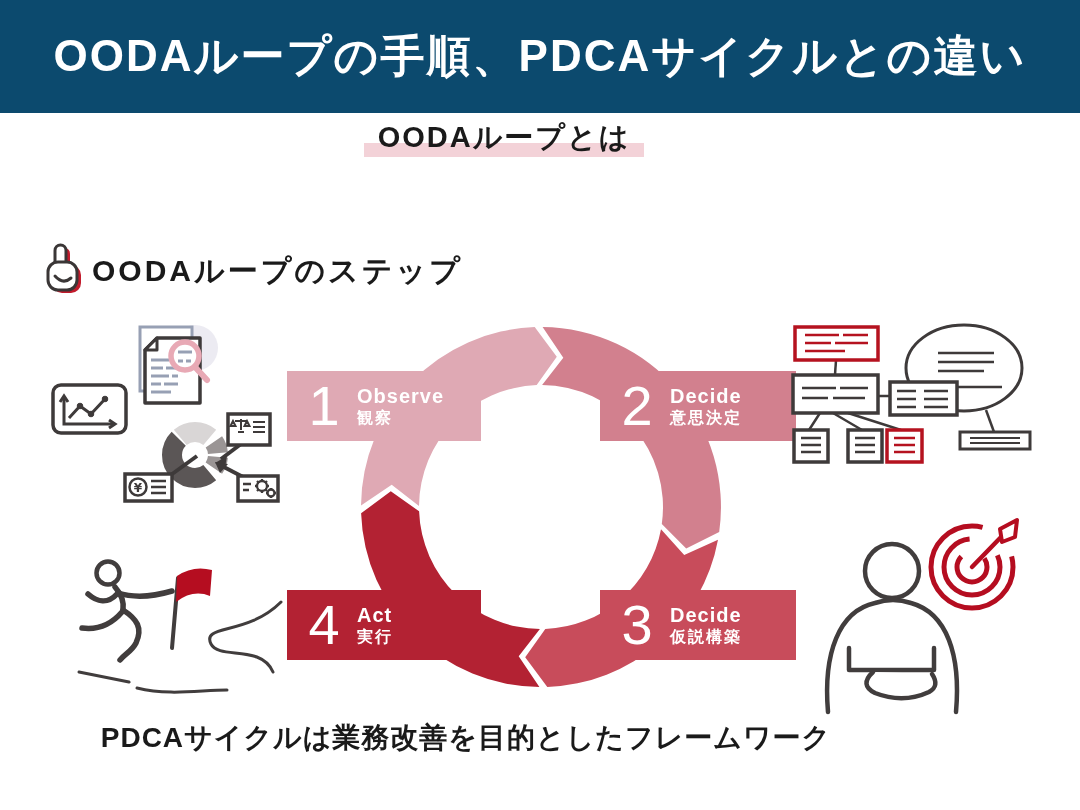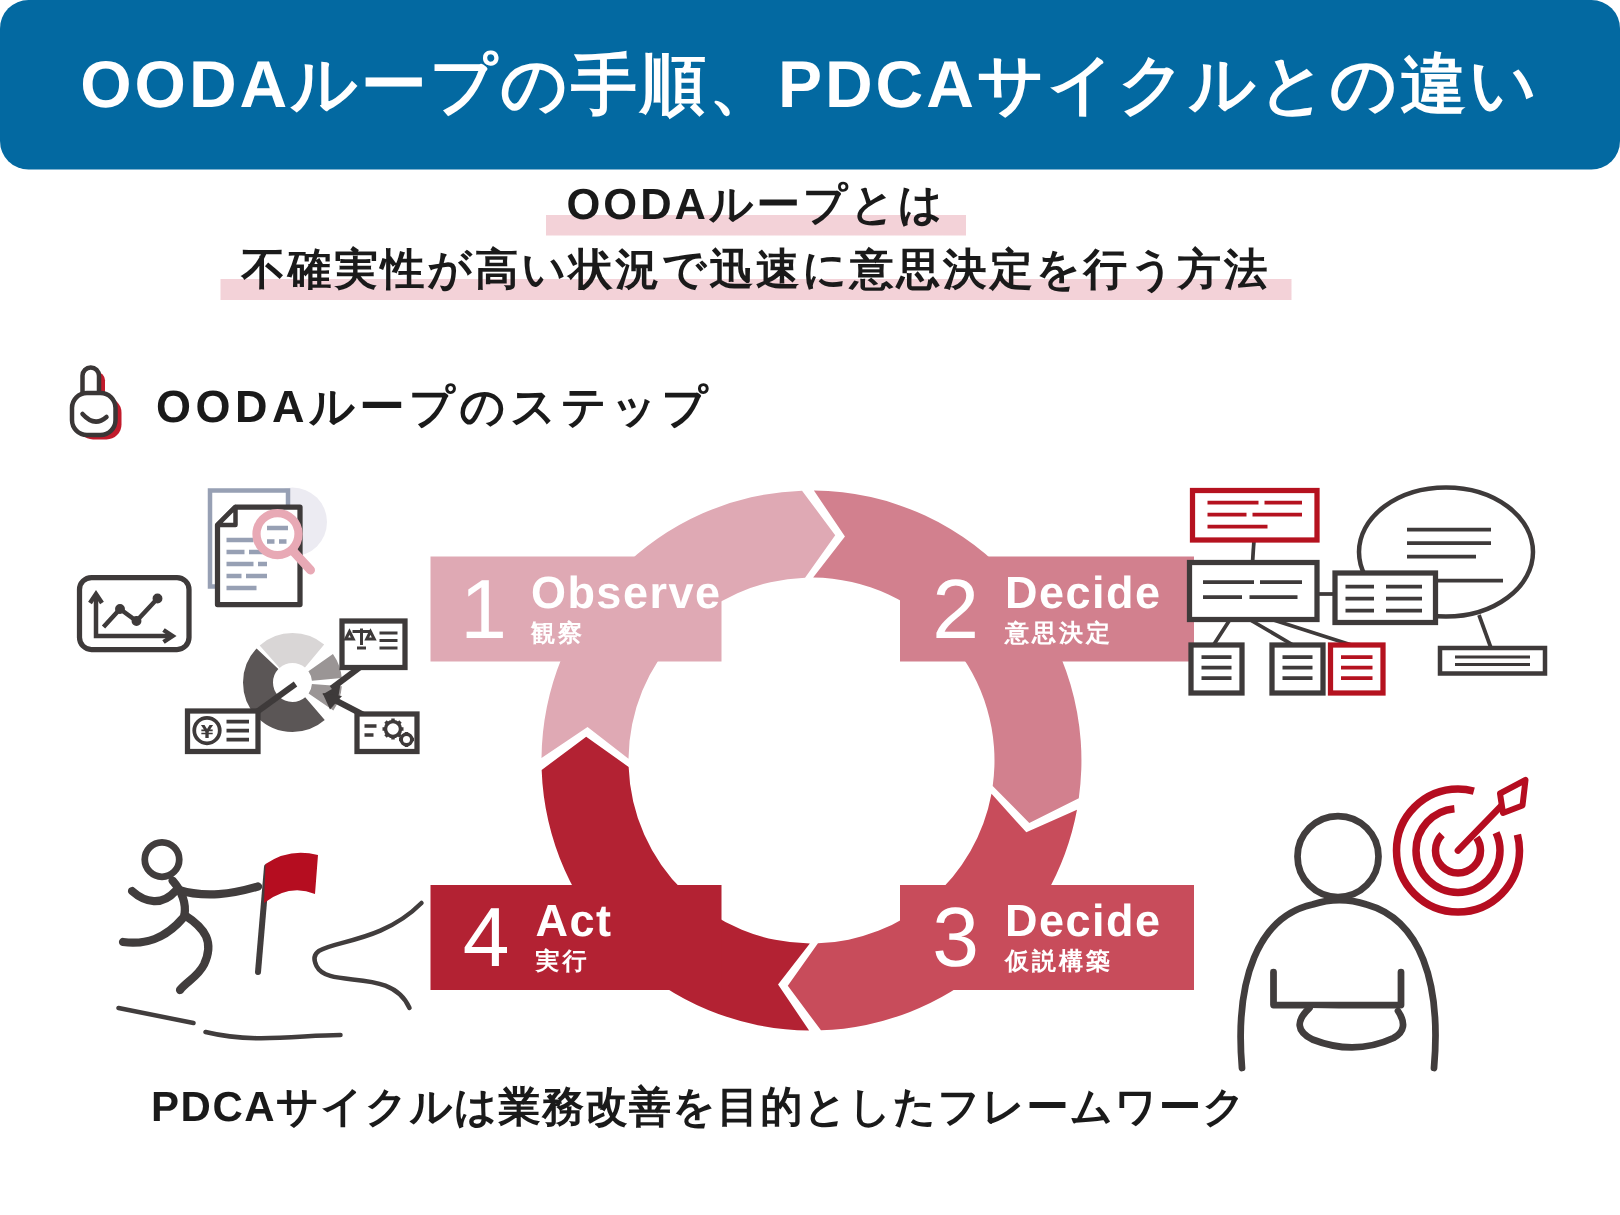--- a/index.html
+++ b/index.html
@@ -8,28 +8,28 @@
   
   .banner{position:absolute;left:0;top:0;width:1080px;height:113px;
           display:flex;align-items:center;justify-content:center;}
   .banner-title{color:#fff;font-size:44px;font-weight:700;letter-spacing:2px;white-space:nowrap;}
   
   .intro{position:absolute;left:0;top:121px;width:1008px;text-align:center;line-height:1.0;}
   .intro-line{margin:0 0 7px 0;}
   .hl{display:inline-block;font-size:29px;font-weight:700;letter-spacing:2px;
       padding:2px 14px 5px 14px;white-space:nowrap;}
   
-  .step-heading{position:absolute;left:42px;top:243px;display:flex;align-items:center;gap:16px;}
+  .step-heading{position:absolute;left:42px;top:243px;display:flex;align-items:center;gap:4px;}
   .step-heading-label{font-size:30px;font-weight:700;letter-spacing:3px;white-space:nowrap;}
   
   #loop-svg{position:absolute;left:349px;top:315px;width:384px;height:384px;}
   .band{position:absolute;height:70px;display:flex;align-items:center;color:#fff;}
   .band-num{font-size:56px;font-weight:400;line-height:1;margin-left:14px;width:46px;text-align:center;}
   .band-txt{margin-left:10px;display:flex;flex-direction:column;}
-  .band-en{font-size:30px;font-weight:700;line-height:1.15;letter-spacing:1px;white-space:nowrap;}
+  .band-en{font-size:20px;font-weight:700;line-height:1.15;letter-spacing:1px;white-space:nowrap;}
   .band-ja{font-size:16px;font-weight:700;line-height:1.25;letter-spacing:2px;white-space:nowrap;}
   #band-1{left:287px;top:371px;width:194px;}
   #band-2{left:600px;top:371px;width:196px;}
   #band-3{left:600px;top:590px;width:196px;}
   #band-4{left:287px;top:590px;width:194px;}
   
   .illus{position:absolute;}
   #illus-observe{left:45px;top:318px;}
   #illus-orient{left:788px;top:318px;}
   #illus-act{left:75px;top:550px;}
@@ -37,30 +37,27 @@
   
   .footer{position:absolute;left:0;top:719px;width:932px;text-align:center;
           font-size:28px;font-weight:700;letter-spacing:1px;line-height:1.33;}
   .footer div{white-space:nowrap;}
 </style>
 </head>
 <body>
 
 <div class="page">
 
-  <header class="banner" style="background: #0369a1; border-radius: 19px;">
+  <header class="banner" style="background: #0c4a6e;">
     <h1 class="banner-title">OODAループの手順、PDCAサイクルとの違い</h1>
   </header>
 
   <div class="intro">
     <div class="intro-line">
       <span class="hl" style="background-image: linear-gradient(transparent 62%, rgb(243, 210, 216) 62%);">OODAループとは</span>
-    </div>
-    <div class="intro-line">
-      <span class="hl" style="background-image: linear-gradient(transparent 62%, rgb(243, 210, 216) 62%);">不確実性が高い状況で迅速に意思決定を行う方法</span>
     </div>
   </div>
 
   <div class="step-heading">
     <svg width="46" height="56" viewBox="0 0 46 56">
       <g fill="#c21b2c">
         <rect x="17" y="5" width="11" height="25" rx="5.5"></rect>
         <rect x="10" y="22" width="29" height="28" rx="10"></rect>
       </g>
       <g fill="#fff" stroke="#3a3636" stroke-width="3">

